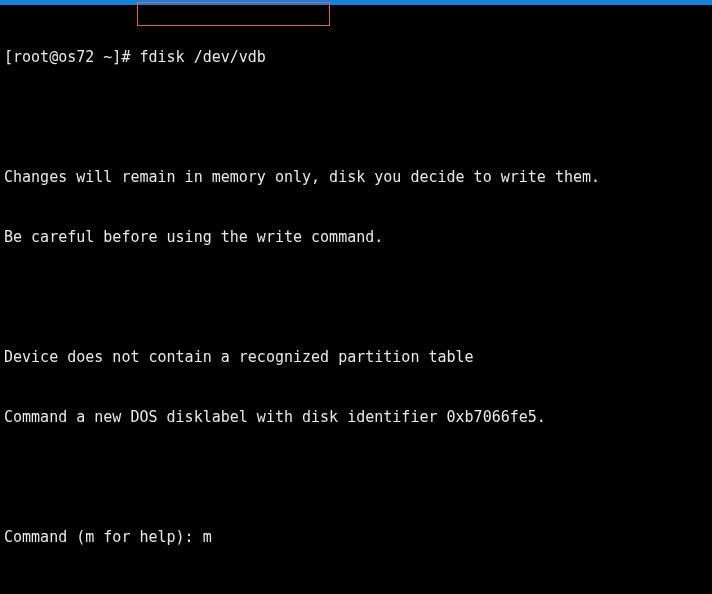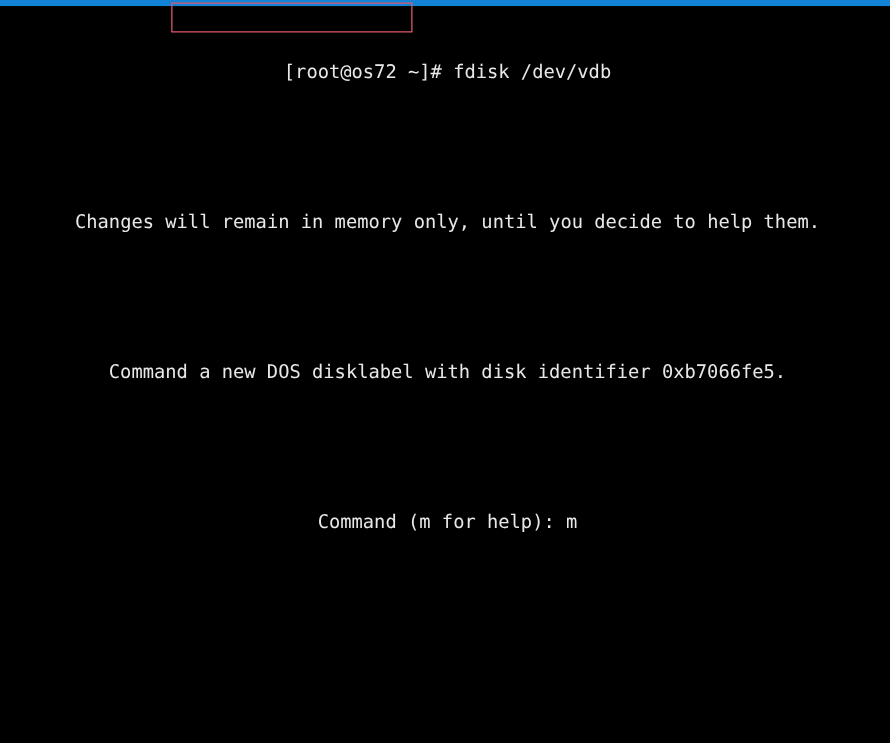--- a/index.html
+++ b/index.html
@@ -30,21 +30,20 @@
     height: 589px;
     background: #000000;
     font-family: "DejaVu Sans Mono", "Liberation Mono", monospace;
     font-size: 15px;
     line-height: 20px;
     color: #e8e8e8;
     white-space: pre;
     padding: 2px 0 0 4px;
     box-sizing: border-box;
     letter-spacing: 0px;
-    text-align: center;
   }
   .tline {
     height: 20px;
     white-space: pre;
     font-family: "DejaVu Sans Mono", "Liberation Mono", monospace;
   }
   .tline.blank { color: transparent; }
   #highlight-box {
     position: absolute;
     left: 137px;
@@ -67,22 +66,24 @@
 </head>
 <body>
 
 <div id="screen" style="background: rgb(0, 0, 0);">
 
   <div id="titlebar-strip" style="background: rgb(18, 131, 214);"></div>
 
   <div id="terminal" style="color: rgb(232, 232, 232); background: rgb(0, 0, 0);">
     <div class="tline">[root@os72 ~]# fdisk /dev/vdb</div>
     <div class="tline blank"></div>
-    <div class="tline">Changes will remain in memory only, until you decide to help them.</div>
+    <div class="tline">Changes will remain in memory only, disk you decide to write them.</div>
+    <div class="tline">Be careful before using the write command.</div>
     <div class="tline blank"></div>
+    <div class="tline">Device does not contain a recognized partition table</div>
     <div class="tline">Command a new DOS disklabel with disk identifier 0xb7066fe5.</div>
     <div class="tline blank"></div>
     <div class="tline">Command (m for help): m</div>
     
     
     
     
     
     
     

